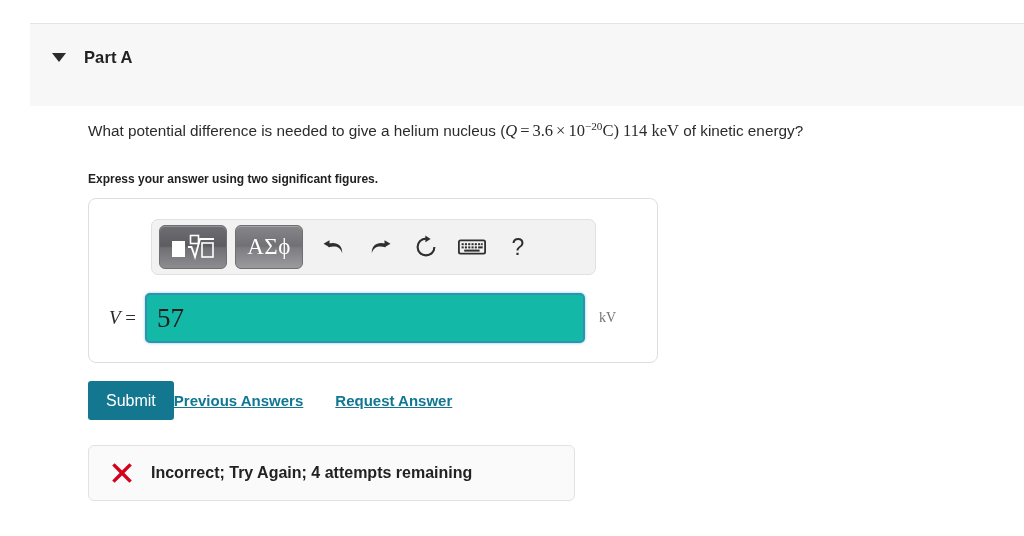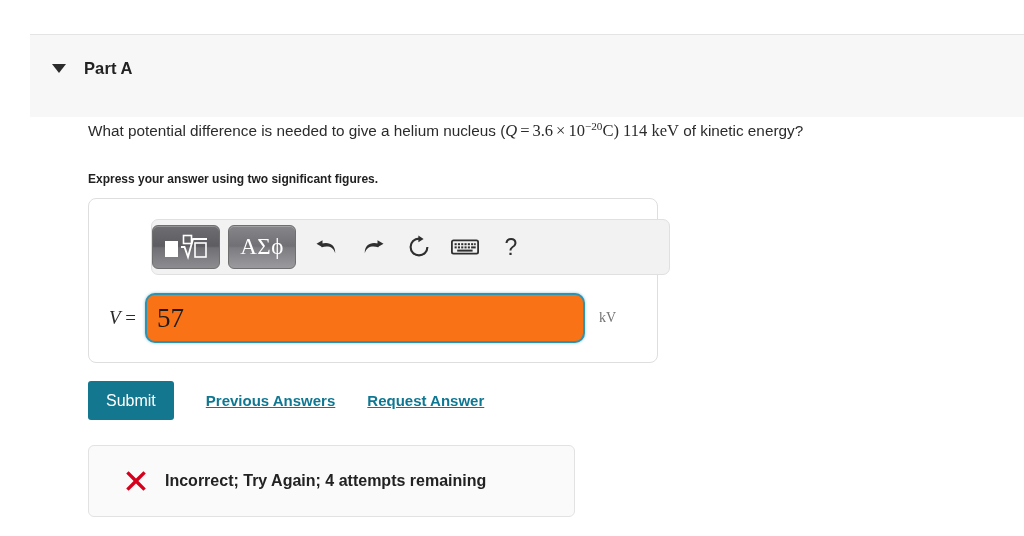--- a/index.html
+++ b/index.html
@@ -13,21 +13,21 @@
     font-family: "Liberation Sans", sans-serif;
     color: #2b2b2b;
     overflow: hidden;
     position: relative;
   }
 
   
   .part-header {
     position: absolute;
     left: 30px;
-    top: 34px;
+    top: 23px;
     right: 0;
     height: 83px;
     background: #f7f7f7;
     border-top: 1px solid #e4e4e4;
     box-sizing: border-box;
   }
   .part-header-inner {
     display: flex;
     align-items: center;
     height: 66px;
@@ -93,28 +93,29 @@
     border-radius: 8px;
     background: #ffffff;
     box-sizing: border-box;
   }
 
   
   .toolbar {
     position: absolute;
     left: 62px;
     top: 20px;
-    width: 519px;
+    width: 445px;
     height: 56px;
     background: #f2f2f2;
     border: 1px solid #e0e0e0;
     border-radius: 7px;
     box-sizing: border-box;
     display: flex;
     align-items: center;
+    padding-left: 7px;
   }
   .tb-btn {
     width: 66px;
     height: 42px;
     border-radius: 6px;
     border: 1px solid #6f6f6f;
     background: linear-gradient(180deg, #6e6e72 0%, #5d5d61 48%, #707074 52%, #8d8d91 100%);
     box-shadow: inset 0 1px 0 rgba(255,255,255,0.25);
     display: flex;
     align-items: center;
@@ -162,22 +163,22 @@
     font-size: 19px;
     margin-right: 9px;
     white-space: nowrap;
     color: #2b2b2b;
   }
   .v-label .mvar { font-style: italic; }
   .answer-input {
     width: 440px;
     height: 50px;
     border: 2px solid #2c93b2;
-    border-radius: 10px;
-    background: #f97316;
+    border-radius: 5px;
+    background: #14b8a6;
     box-shadow: 0 0 3px rgba(44,147,178,0.55);
     font-family: "Liberation Serif", serif;
     font-size: 27px;
     color: #1c1c1c;
     padding: 0 10px;
     box-sizing: border-box;
     outline: none;
   }
   .unit-label {
     font-family: "Liberation Serif", serif;
@@ -203,40 +204,39 @@
     font-size: 16px;
     padding: 0 18px;
     height: 39px;
     cursor: pointer;
   }
   .link {
     color: #0f7792;
     font-size: 15px;
     font-weight: bold;
     text-decoration: underline;
-    margin-left: 32px;
     cursor: pointer;
     white-space: nowrap;
   }
   .link.second { margin-left: 32px; }
 
   
   .feedback {
     position: absolute;
     left: 88px;
     top: 445px;
     width: 487px;
-    height: 72px;
+    height: 56px;
     background: #fafafa;
     border: 1px solid #e2e2e2;
     border-radius: 6px;
     box-sizing: border-box;
     display: flex;
     align-items: center;
-    padding-left: 36px;
+    padding-left: 22px;
   }
   .x-icon {
     width: 22px;
     height: 22px;
     margin-right: 18px;
     flex: 0 0 auto;
     display: flex;
     align-items: center;
     justify-content: center;
   }

